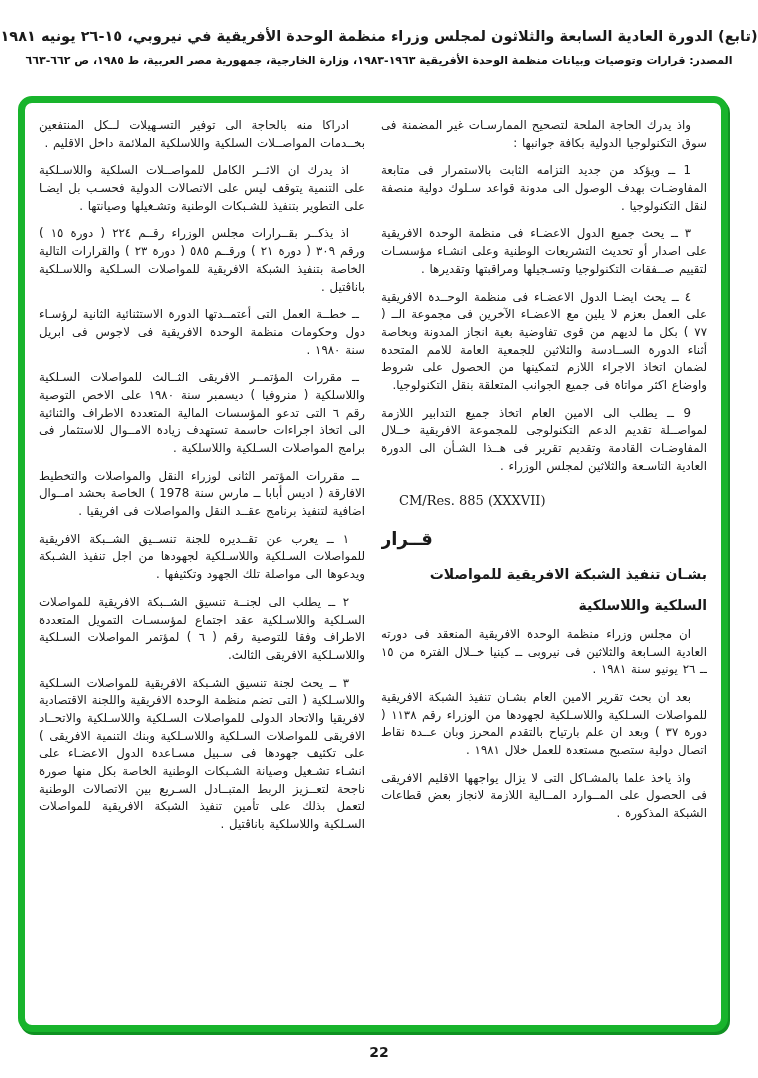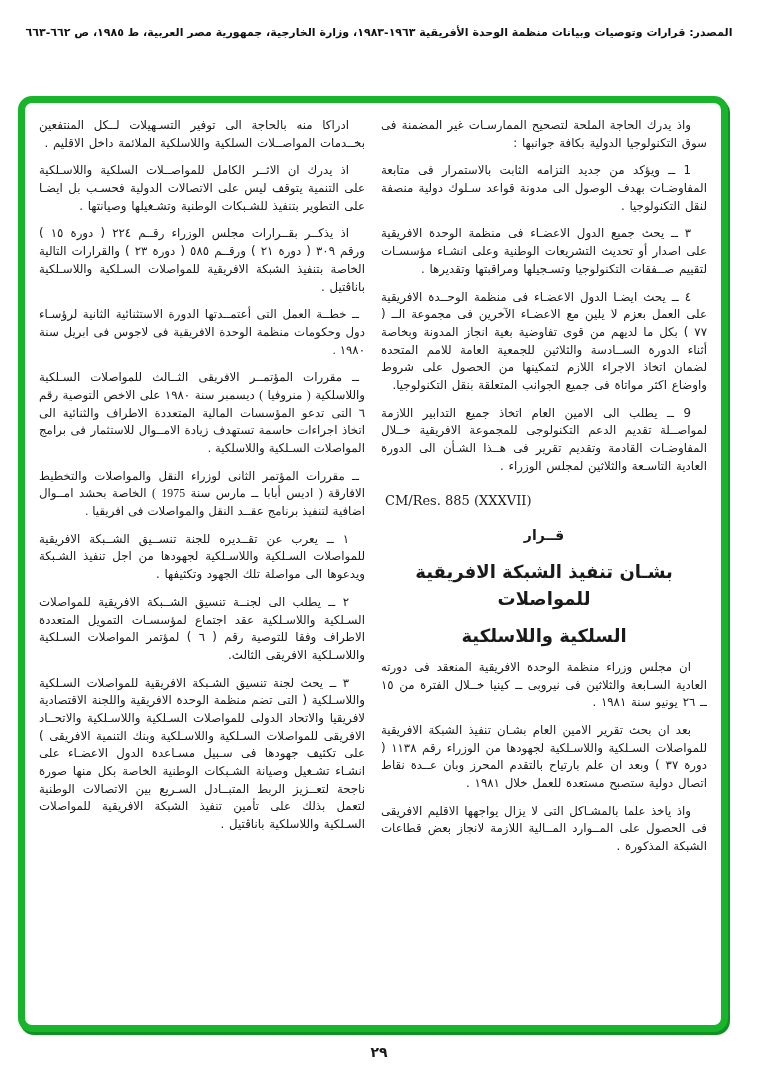--- a/index.html
+++ b/index.html
@@ -19,21 +19,21 @@
   }
   .page-header .h1{
     font-size:14.5px;
     font-weight:bold;
     letter-spacing:0;
     line-height:1.4;
   }
   .page-header .h2{
     font-size:11px;
     font-weight:bold;
-    margin-top:0;
+    margin-top:8px;
     color:#111;
   }
   
   .content-box{
     position:absolute;
     left:18px;
     top:96px;
     width:710px;
     height:936px;
     border:7px solid #18b42c;
@@ -57,57 +57,57 @@
     text-align:justify;
     font-size:11.8px;
     line-height:1.5;
     overflow:hidden;
   }
   .col p{
     margin:0 0 10px 0;
     text-indent:16px;
     word-spacing:1px;
   }
-  .col p.dash{ text-indent:6px;font-family:Liberation Serif, serif; }
+  .col p.dash{ text-indent:6px; }
   
   .res-ref{
     direction:ltr;
     text-align:left;
     font-family:"DejaVu Serif",serif;
     font-size:13px;
-    margin:16px 0 14px 4px;
+    margin:16px 0 14px 18px;
   }
   .res-word{
-    text-align:center;
+    text-align:left;
     font-weight:bold;
-    font-size:14px;
+    font-size:18px;
     margin:0 0 12px 0;
     letter-spacing:1px;
   }
   .res-title{
-    text-align:center;
     font-weight:bold;
-    font-size:18px;
+    font-size:14px;
     margin:0 0 10px 0;
   }
   
   .page-footer{
     position:absolute;
     left:0;right:0;
     top:1044px;
     text-align:center;
     font-weight:bold;
     font-size:14px;
     direction:rtl;
   }
 </style>
 </head>
 <body>
 
 <div class="page-header">
+  <div class="h1">(تابع) الدورة العادية السابعة والثلاثون لمجلس وزراء منظمة الوحدة الأفريقية في نيروبي، ١٥-٢٦ يونيه ١٩٨١</div>
   <div class="h2">المصدر: قرارات وتوصيات وبيانات منظمة الوحدة الأفريقية ١٩٦٣-١٩٨٣، وزارة الخارجية، جمهورية مصر العربية، ط ١٩٨٥، ص ٦٦٢-٦٦٣</div>
 </div>
 
 <div class="content-box">
   <div class="columns">
 
     <div class="col">
       <p>واذ يدرك الحاجة الملحة لتصحيح الممارسـات غير المضمنة فى سوق التكنولوجيا الدولية بكافة جوانبها :</p>
       <p>1 ــ ويؤكد من جديد التزامه الثابت بالاستمرار فى متابعة المفاوضـات بهدف الوصول الى مدونة قواعد سـلوك دولية منصفة لنقل التكنولوجيا .</p>
       <p>٣ ــ يحث جميع الدول الاعضـاء فى منظمة الوحدة الافريقية على اصدار أو تحديث التشريعات الوطنية وعلى انشـاء مؤسسـات لتقييم صــفقات التكنولوجيا وتسـجيلها ومراقبتها وتقديرها .</p>
@@ -123,22 +123,22 @@
       <p>بعد ان بحث تقرير الامين العام بشـان تنفيذ الشبكة الافريقية للمواصلات السـلكية واللاسـلكية لجهودها من الوزراء رقم ١١٣٨ ( دورة ٣٧ ) وبعد ان علم بارتياح بالتقدم المحرز وبان عــدة نقاط اتصال دولية ستصبح مستعدة للعمل خلال ١٩٨١ .</p>
       <p>واذ ياخذ علما بالمشـاكل التى لا يزال يواجهها الاقليم الافريقى فى الحصول على المــوارد المــالية اللازمة لانجاز بعض قطاعات الشبكة المذكورة .</p>
     </div>
 
     <div class="col">
       <p>ادراكا منه بالحاجة الى توفير التسـهيلات لــكل المنتفعين بخــدمات المواصــلات السلكية واللاسلكية الملائمة داخل الاقليم .</p>
       <p>اذ يدرك ان الاثــر الكامل للمواصــلات السلكية واللاسـلكية على التنمية يتوقف ليس على الاتصالات الدولية فحسـب بل ايضـا على التطوير بتنفيذ للشـبكات الوطنية وتشـغيلها وصيانتها .</p>
       <p>اذ يذكــر بقــرارات مجلس الوزراء رقــم ٢٢٤ ( دورة ١٥ ) ورقم ٣٠٩ ( دورة ٢١ ) ورقــم ٥٨٥ ( دورة ٢٣ ) والقرارات التالية الخاصة بتنفيذ الشبكة الافريقية للمواصلات السـلكية واللاسـلكية باناڤتيل .</p>
       <p class="dash">ــ خطــة العمل التى أعتمــدتها الدورة الاستثنائية الثانية لرؤسـاء دول وحكومات منظمة الوحدة الافريقية فى لاجوس فى ابريل سنة ١٩٨٠ .</p>
       <p class="dash">ــ مقررات المؤتمــر الافريقى الثــالث للمواصلات السـلكية واللاسلكية ( منروفيا ) ديسمبر سنة ١٩٨٠ على الاخص التوصية رقم ٦ التى تدعو المؤسسات المالية المتعددة الاطراف والثنائية الى اتخاذ اجراءات حاسمة تستهدف زيادة الامــوال للاستثمار فى برامج المواصلات السـلكية واللاسلكية .</p>
-      <p class="dash">ــ مقررات المؤتمر الثانى لوزراء النقل والمواصلات والتخطيط الافارقة ( اديس أبابا ــ مارس سنة 1975 ) الخاصة بحشد امــوال اضافية لتنفيذ برنامج عقــد النقل والمواصلات فى افريقيا .</p>
+      <p class="dash">ــ مقررات المؤتمر الثانى لوزراء النقل والمواصلات والتخطيط الافارقة ( اديس أبابا ــ مارس سنة 1978 ) الخاصة بحشد امــوال اضافية لتنفيذ برنامج عقــد النقل والمواصلات فى افريقيا .</p>
       <p>١ ــ يعرب عن تقــديره للجنة تنســيق الشــبكة الافريقية للمواصلات السـلكية واللاسـلكية لجهودها من اجل تنفيذ الشـبكة ويدعوها الى مواصلة تلك الجهود وتكثيفها .</p>
       <p>٢ ــ يطلب الى لجنــة تنسيق الشــبكة الافريقية للمواصلات السـلكية واللاسـلكية عقد اجتماع لمؤسسـات التمويل المتعددة الاطراف وفقا للتوصية رقم ( ٦ ) لمؤتمر المواصلات السـلكية واللاسـلكية الافريقى الثالث.</p>
       <p>٣ ــ يحث لجنة تنسيق الشـبكة الافريقية للمواصلات السـلكية واللاسـلكية ( التى تضم منظمة الوحدة الافريقية واللجنة الاقتصادية لافريقيا والاتحاد الدولى للمواصلات السـلكية واللاسـلكية والاتحــاد الافريقى للمواصلات السـلكية واللاسـلكية وبنك التنمية الافريقى ) على تكثيف جهودها فى سـبيل مسـاعدة الدول الاعضـاء على انشـاء تشـغيل وصيانة الشـبكات الوطنية الخاصة بكل منها صورة ناجحة لتعــزيز الربط المتبــادل السـريع بين الاتصالات الوطنية لتعمل بذلك على تأمين تنفيذ الشبكة الافريقية للمواصلات السـلكية واللاسلكية باناڤتيل .</p>
     </div>
 
   </div>
 </div>
 
-<div class="page-footer">٢٩</div>
+<div class="page-footer">22</div>
 
 </body></html>

